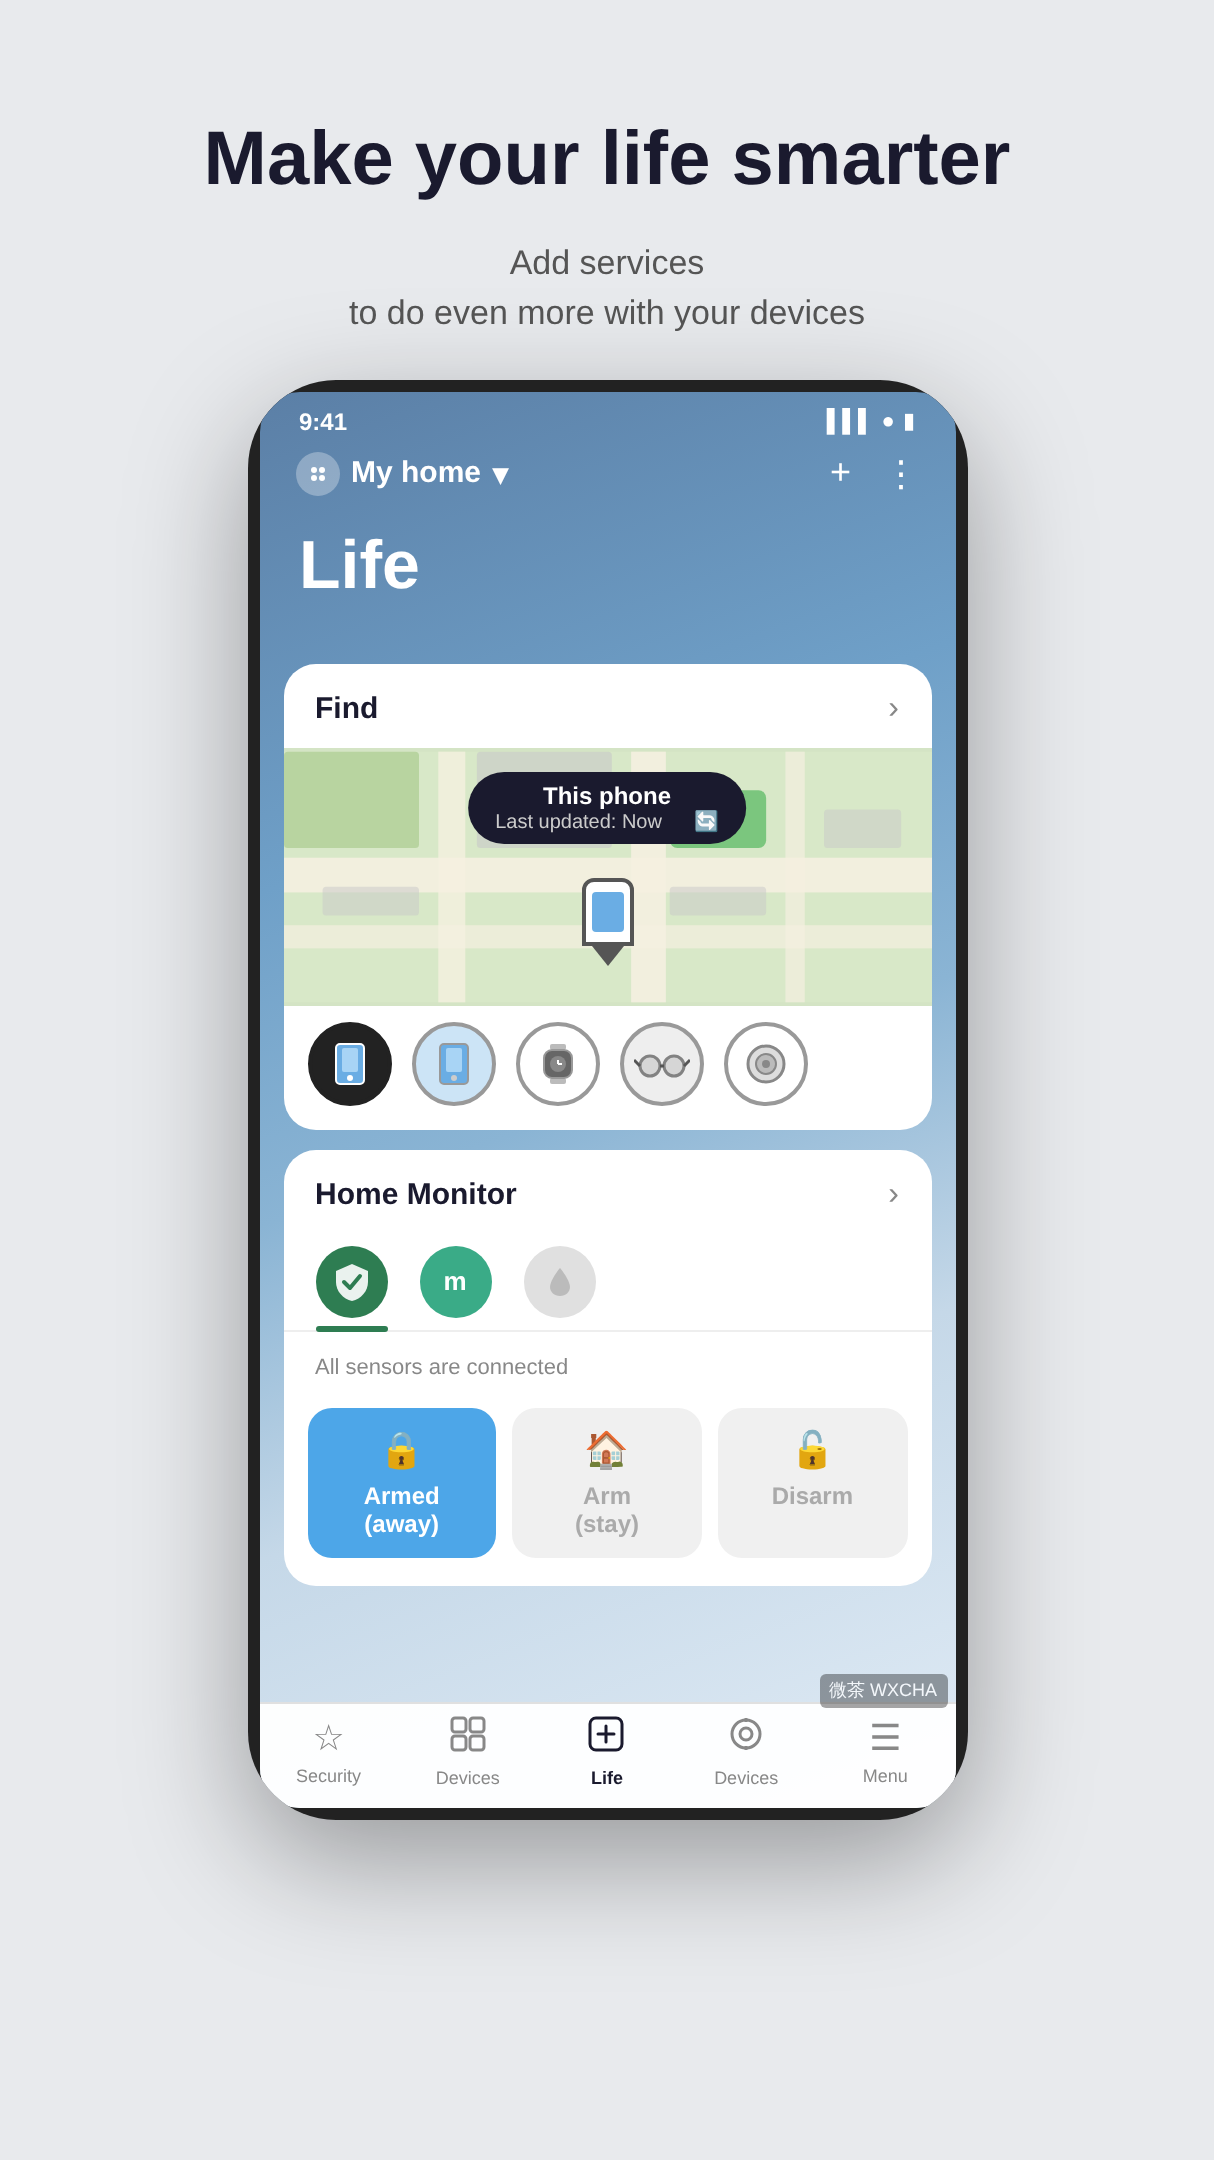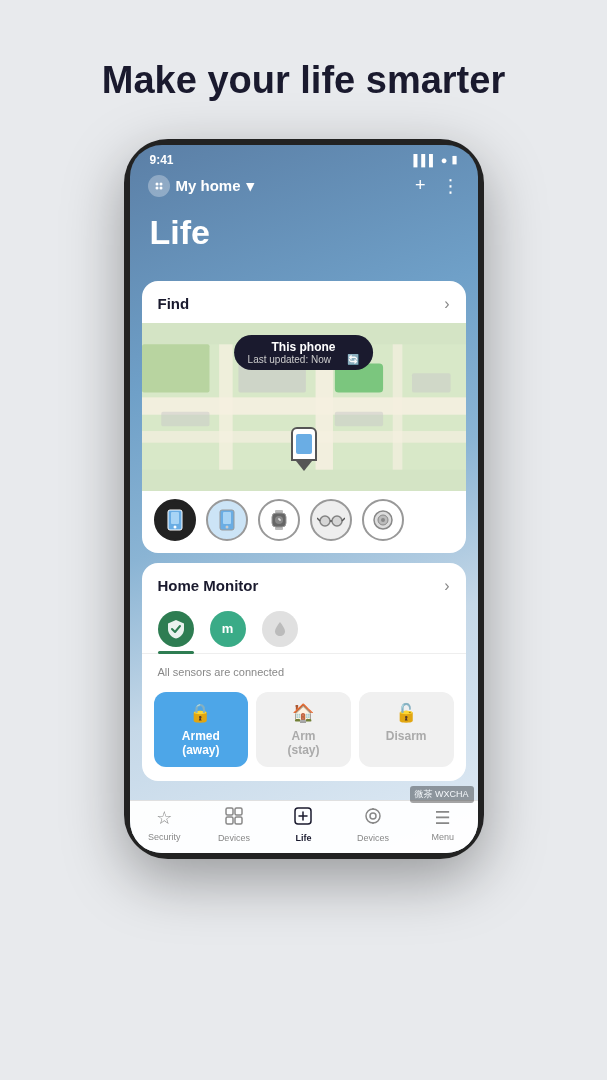--- a/index.html
+++ b/index.html
@@ -46,21 +46,21 @@
       top: 0; left: 0; right: 0; bottom: 0;
       background: #222;
       border-radius: 44px;
       box-shadow: 0 20px 60px rgba(0,0,0,0.35);
       overflow: hidden;
     }
 
     .phone-screen {
       position: absolute;
       top: 6px; left: 6px; right: 6px; bottom: 6px;
-      border-radius: 32px;
+      border-radius: 20px;
       overflow: hidden;
       background: linear-gradient(160deg, #5b7fa6 0%, #6fa0c8 30%, #8ab4d4 50%, #c5d8e8 70%, #e0ebf5 100%);
       display: flex;
       flex-direction: column;
     }
 
     
     .status-bar {
       display: flex;
       justify-content: space-between;
@@ -155,21 +155,21 @@
     }
 
     .card-arrow {
       color: #888;
       font-size: 16px;
     }
 
     
     .map-area {
       position: relative;
-      height: 168px;
+      height: 129px;
       background: #d4e4c5;
       overflow: hidden;
     }
 
     
     .map-tooltip {
       position: absolute;
       top: 12px;
       left: 50%;
       transform: translateX(-50%);
@@ -365,20 +365,21 @@
       border-radius: 3px;
       opacity: 0.7;
       pointer-events: none;
     }
   </style>
 </head>
 <body>
 
 <div class="hero-section">
   <h1 class="hero-title">Make your life smarter</h1>
+  <p class="hero-subtitle">Add services<br>to do even more with your devices</p>
 </div>
 
 <div class="phone-wrapper">
   <div class="phone-frame">
     <div class="phone-screen">
 
       <div class="status-bar">
         <span class="status-time">9:41</span>
         <div class="status-icons">
           <span>▌▌▌</span>

